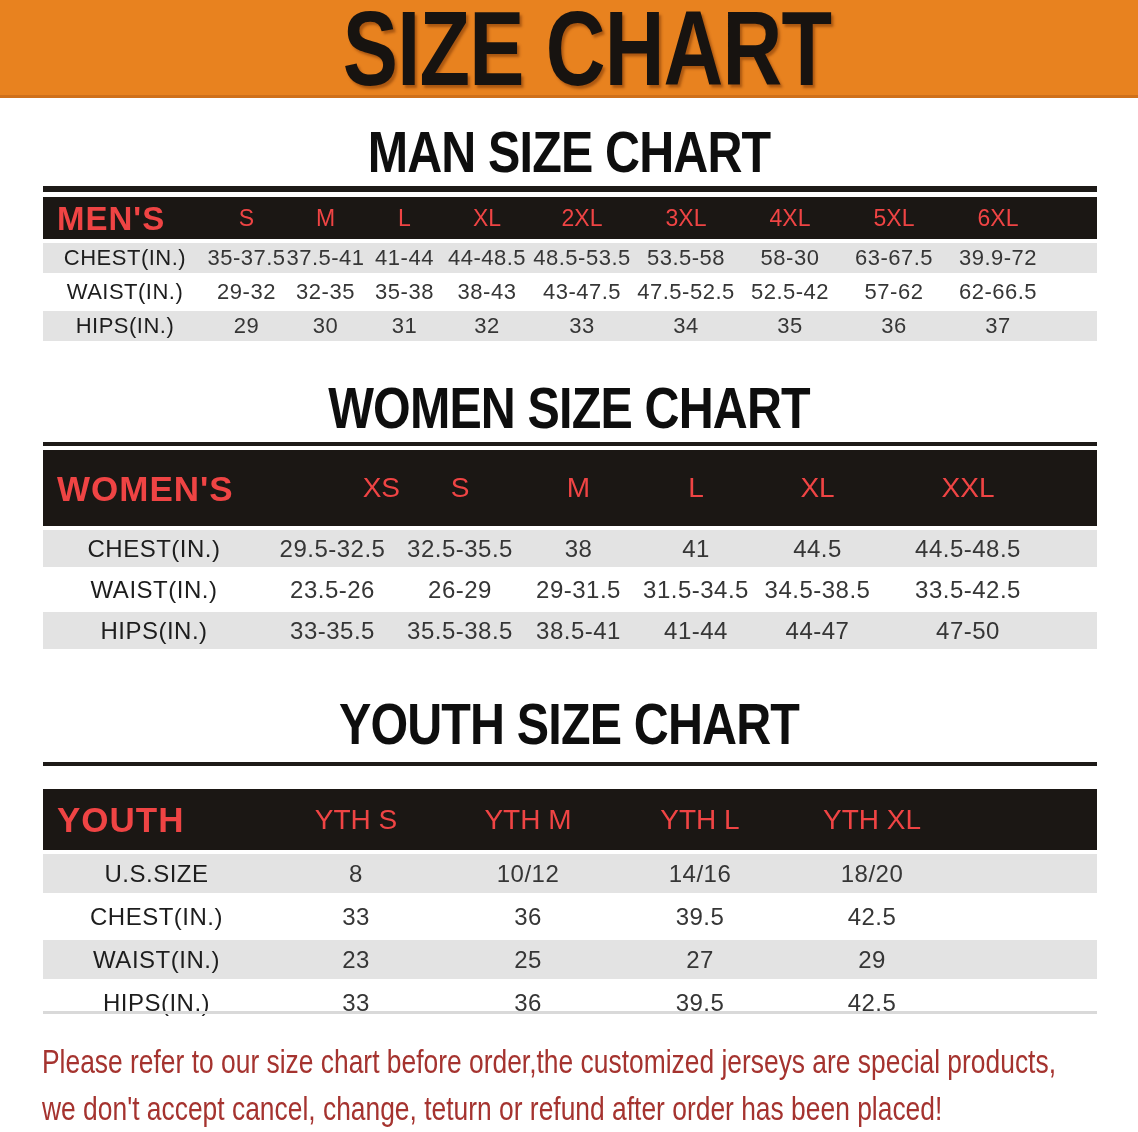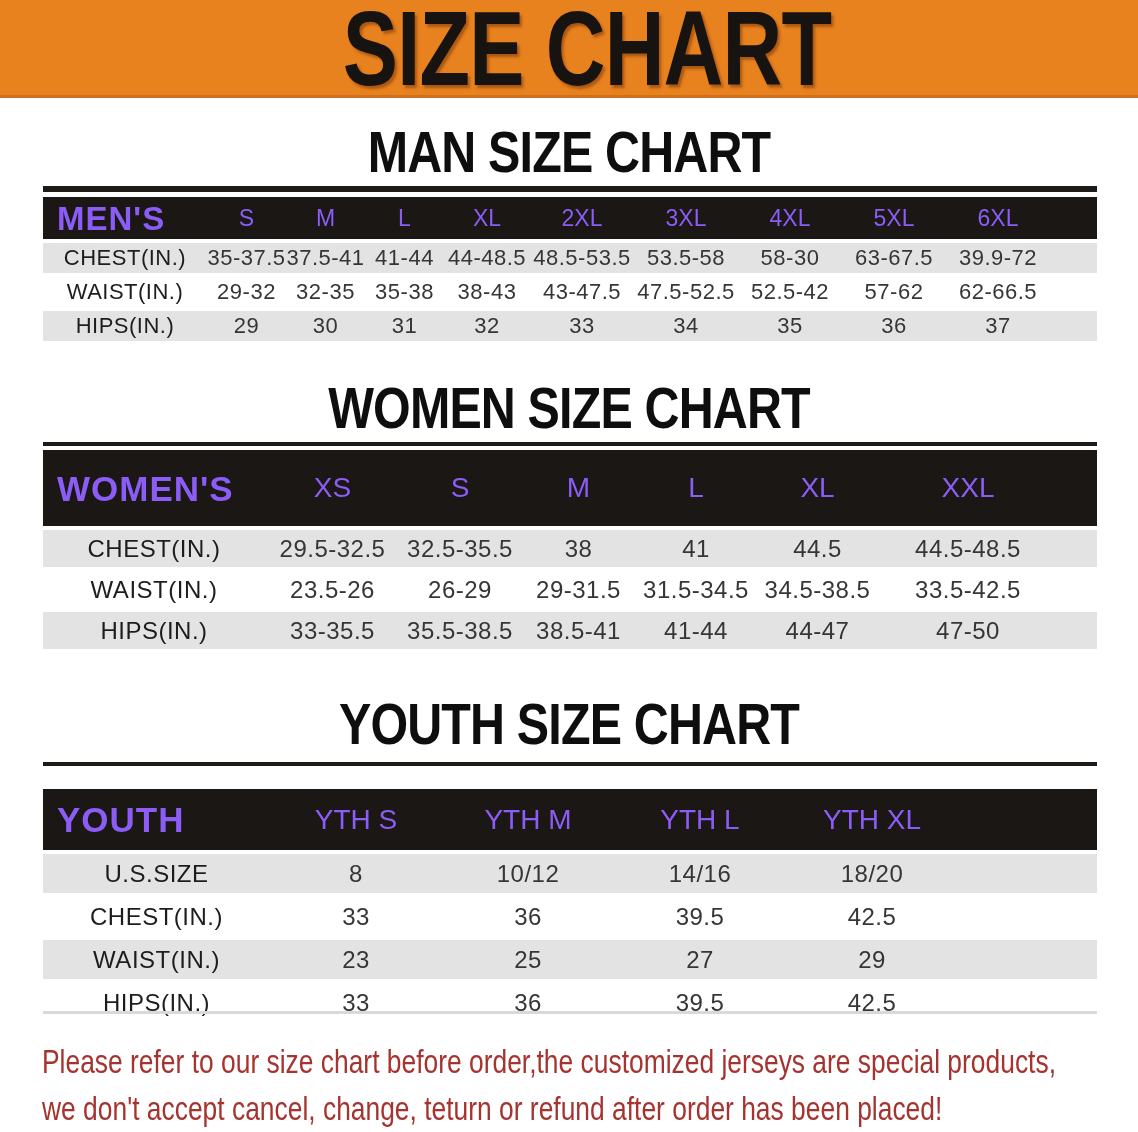--- a/index.html
+++ b/index.html
@@ -36,21 +36,21 @@
   .bottomline{position:absolute;left:43px;width:1054px;top:1011px;height:3px;background:#d9d9d9;}
   
   table.size-table{
     position:absolute;left:43px;width:1054px;
     border-collapse:separate;border-spacing:0 4px;table-layout:fixed;
   }
   #table-men{top:193px;}
   #table-women{top:446px;}
   #table-youth{top:785px;}
   .size-table th{
-    background:#1B1714;color:#8b5cf6;font-weight:normal;
+    background:#1B1714;color:#ef4444;font-weight:normal;
     text-align:center;padding:0;line-height:1;
   }
   .size-table th.corner{
     text-align:left;padding-left:14px;font-weight:bold;letter-spacing:1px;
   }
   .size-table th.filler,.size-table td.filler{padding:0;}
   .size-table td{
     text-align:center;padding:0;line-height:1;color:#363636;letter-spacing:0.5px;
   }
   .size-table td.rowlabel{color:#1d1d1d;}
@@ -63,21 +63,21 @@
   #table-men th:nth-child(1){width:150px;}
   #table-men th:nth-child(2),#table-men th:nth-child(3),#table-men th:nth-child(4){width:79px;}
   #table-men th:nth-child(5){width:86px;}
   #table-men th:nth-child(6),#table-men th:nth-child(7),#table-men th:nth-child(8),
   #table-men th:nth-child(9),#table-men th:nth-child(10){width:104px;}
   
   #table-women th{height:76px;font-size:28px;}
   #table-women th.corner{font-size:35px;}
   #table-women td{height:37px;font-size:24px;}
   #table-women th:nth-child(1){width:208px;}
-  #table-women th:nth-child(2){width:135px;}
+  #table-women th:nth-child(2){width:135px;text-align:right;}
   #table-women th:nth-child(3){width:120px;}
   #table-women th:nth-child(4){width:117px;}
   #table-women th:nth-child(5){width:118px;}
   #table-women th:nth-child(6){width:125px;}
   #table-women th:nth-child(7){width:176px;}
   
   #table-youth th{height:61px;font-size:28px;}
   #table-youth th.corner{font-size:35px;}
   #table-youth td{height:39px;font-size:24px;}
   #table-youth th:nth-child(1){width:213px;}

